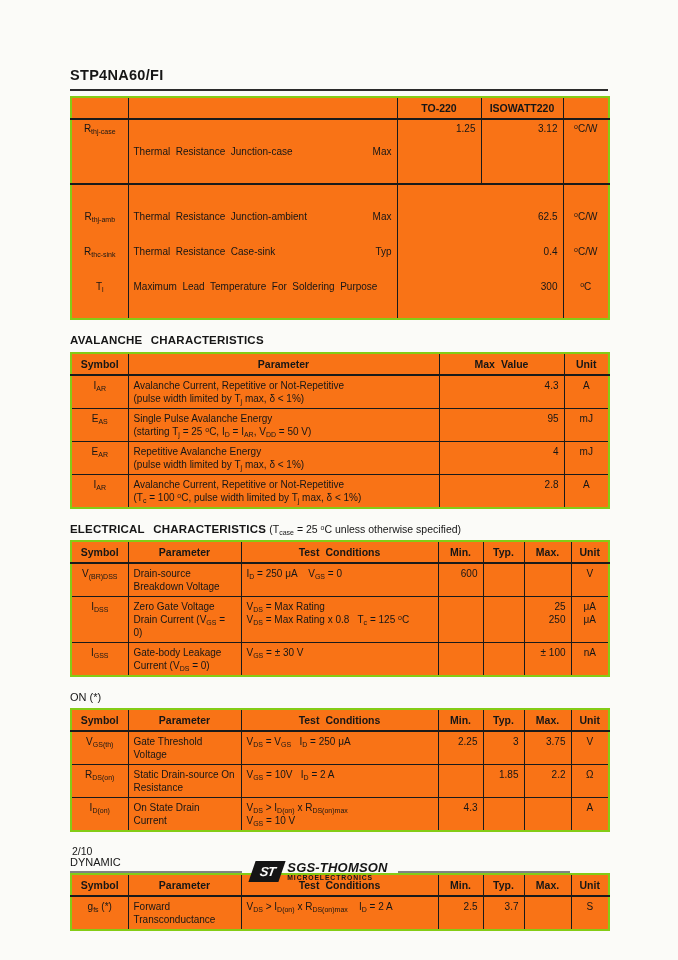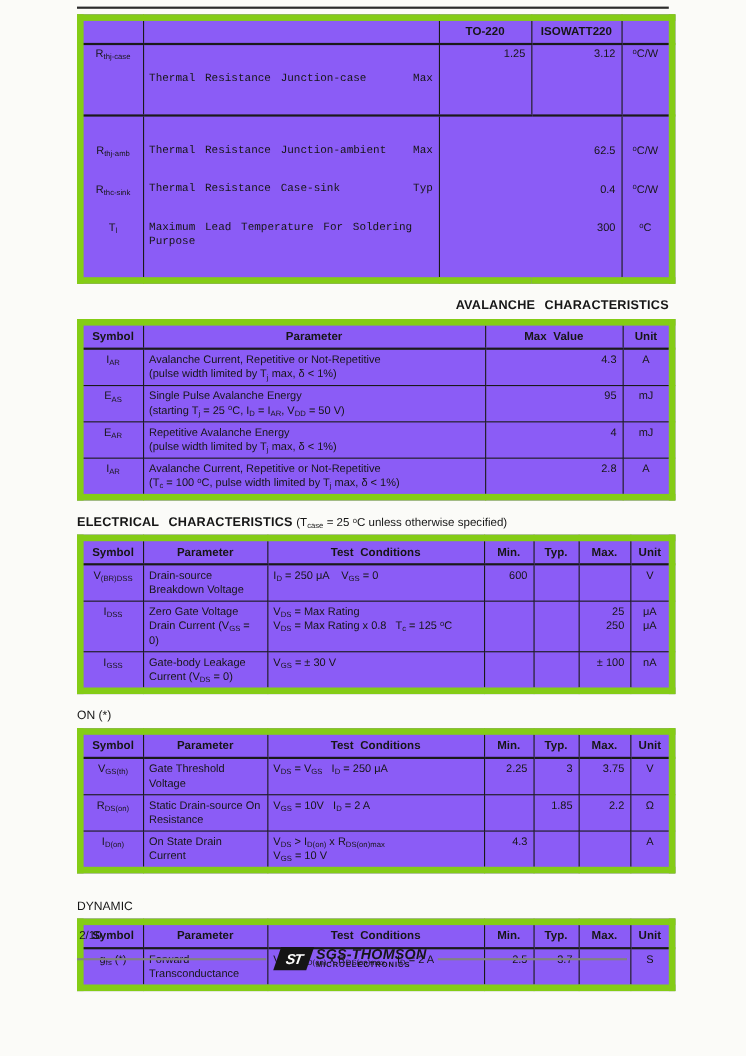--- a/index.html
+++ b/index.html
@@ -10,54 +10,54 @@
     font-family: "Liberation Sans", "DejaVu Sans", sans-serif;
     color: #161616;
   }
   .content { position: absolute; left: 70px; top: 0; width: 538px; }
 
   .doc-title { margin-top: 67px; font-size: 14.5px; font-weight: bold; letter-spacing: 0.3px; }
   .title-rule { border: 0; border-top: 2px solid #2b2b2b; margin-top: 6px; }
 
   .sec-heading { font-size: 11.5px; font-weight: bold; word-spacing: 0.45em; letter-spacing: 0.2px; margin-top: 37px; }
   .h-thermal { margin-top: 21px; margin-bottom: 7px; }
-  .h-avalanche { margin-top: 14px; margin-bottom: 6px; text-align: right; }
+  .h-avalanche { margin-top: 14px; margin-bottom: 6px; }
   .sec-line { margin-top: 14px; font-size: 11.5px; }
   .sec-note { font-weight: normal; font-size: 10.5px; word-spacing: normal; }
   .sub-label { margin-top: 3px; font-size: 11px; font-weight: normal; }
   .lbl-on { margin-top: 14px; }
   .lbl-dynamic { margin-top: 24px; }
 
   table.tbl {
     border-collapse: collapse;
     width: 538px;
     table-layout: fixed;
     font-size: 10px;
     margin-top: 5px;
-    border: 6px solid #84cc16;
-    background: #8b5cf6;
+    border: 2px solid #84cc16;
+    background: #f97316;
   }
   .tbl td, .tbl th { border: 1px solid #1a1a1a; vertical-align: top; }
   .tbl th {
     border-bottom: 2px solid #1a1a1a;
     font-size: 10.5px; font-weight: bold;
     text-align: center; padding: 4px 2px;
     word-spacing: 0.3em;
   }
   .tbl td { padding: 3px 5px; white-space: pre-wrap; }
   .c-sym { text-align: center; }
   .c-val { text-align: right; }
   .c-unit { text-align: center; }
   .ln { line-height: 13px; min-height: 13px; }
   td .ln:only-child { line-height: 13px; }
   sub { font-size: 7px; line-height: 0; position: relative; top: 2px; vertical-align: baseline; }
   sup { font-size: 7px; line-height: 0; position: relative; top: -3px; vertical-align: baseline; }
 
   
-  .pline { display: flex; justify-content: space-between; line-height: 13px; font-family: Liberation Mono, monospace; }
+  .pline { display: flex; justify-content: space-between; line-height: 13px; }
   .pline .ptext { word-spacing: 0.28em; }
   .pline .cond { padding-left: 4px; }
   .row-thick td { border-bottom: 2px solid #1a1a1a; }
 
   
   .footer { position: absolute; left: 70px; top: 845px; width: 500px; }
   .page-num { font-size: 10.5px; margin-bottom: 4px; margin-left: 2px; }
   .rule-row { display: flex; align-items: center; }
   .rule-seg { flex: 1; height: 2px; background: #828282; }
   .logo { display: flex; align-items: center; gap: 5px; padding: 0 10px; }
@@ -72,20 +72,21 @@
   }
   .logo-text { line-height: 1; }
   .brand { font-size: 13px; font-weight: 800; letter-spacing: 0.2px; font-style: italic; }
   .brand-sub { font-size: 6.8px; font-weight: bold; letter-spacing: 0.9px; margin-top: 1px; }
 </style>
 </head>
 <body>
 
 <div class="content">
 
+  <div class="doc-title">STP4NA60/FI</div>
   <hr class="title-rule">
 
 
   <table class="tbl">
     <colgroup>
       <col style="width:57px">
         <col style="width:269px">
         <col style="width:84px">
         <col style="width:82px">
         <col style="width:46px">

